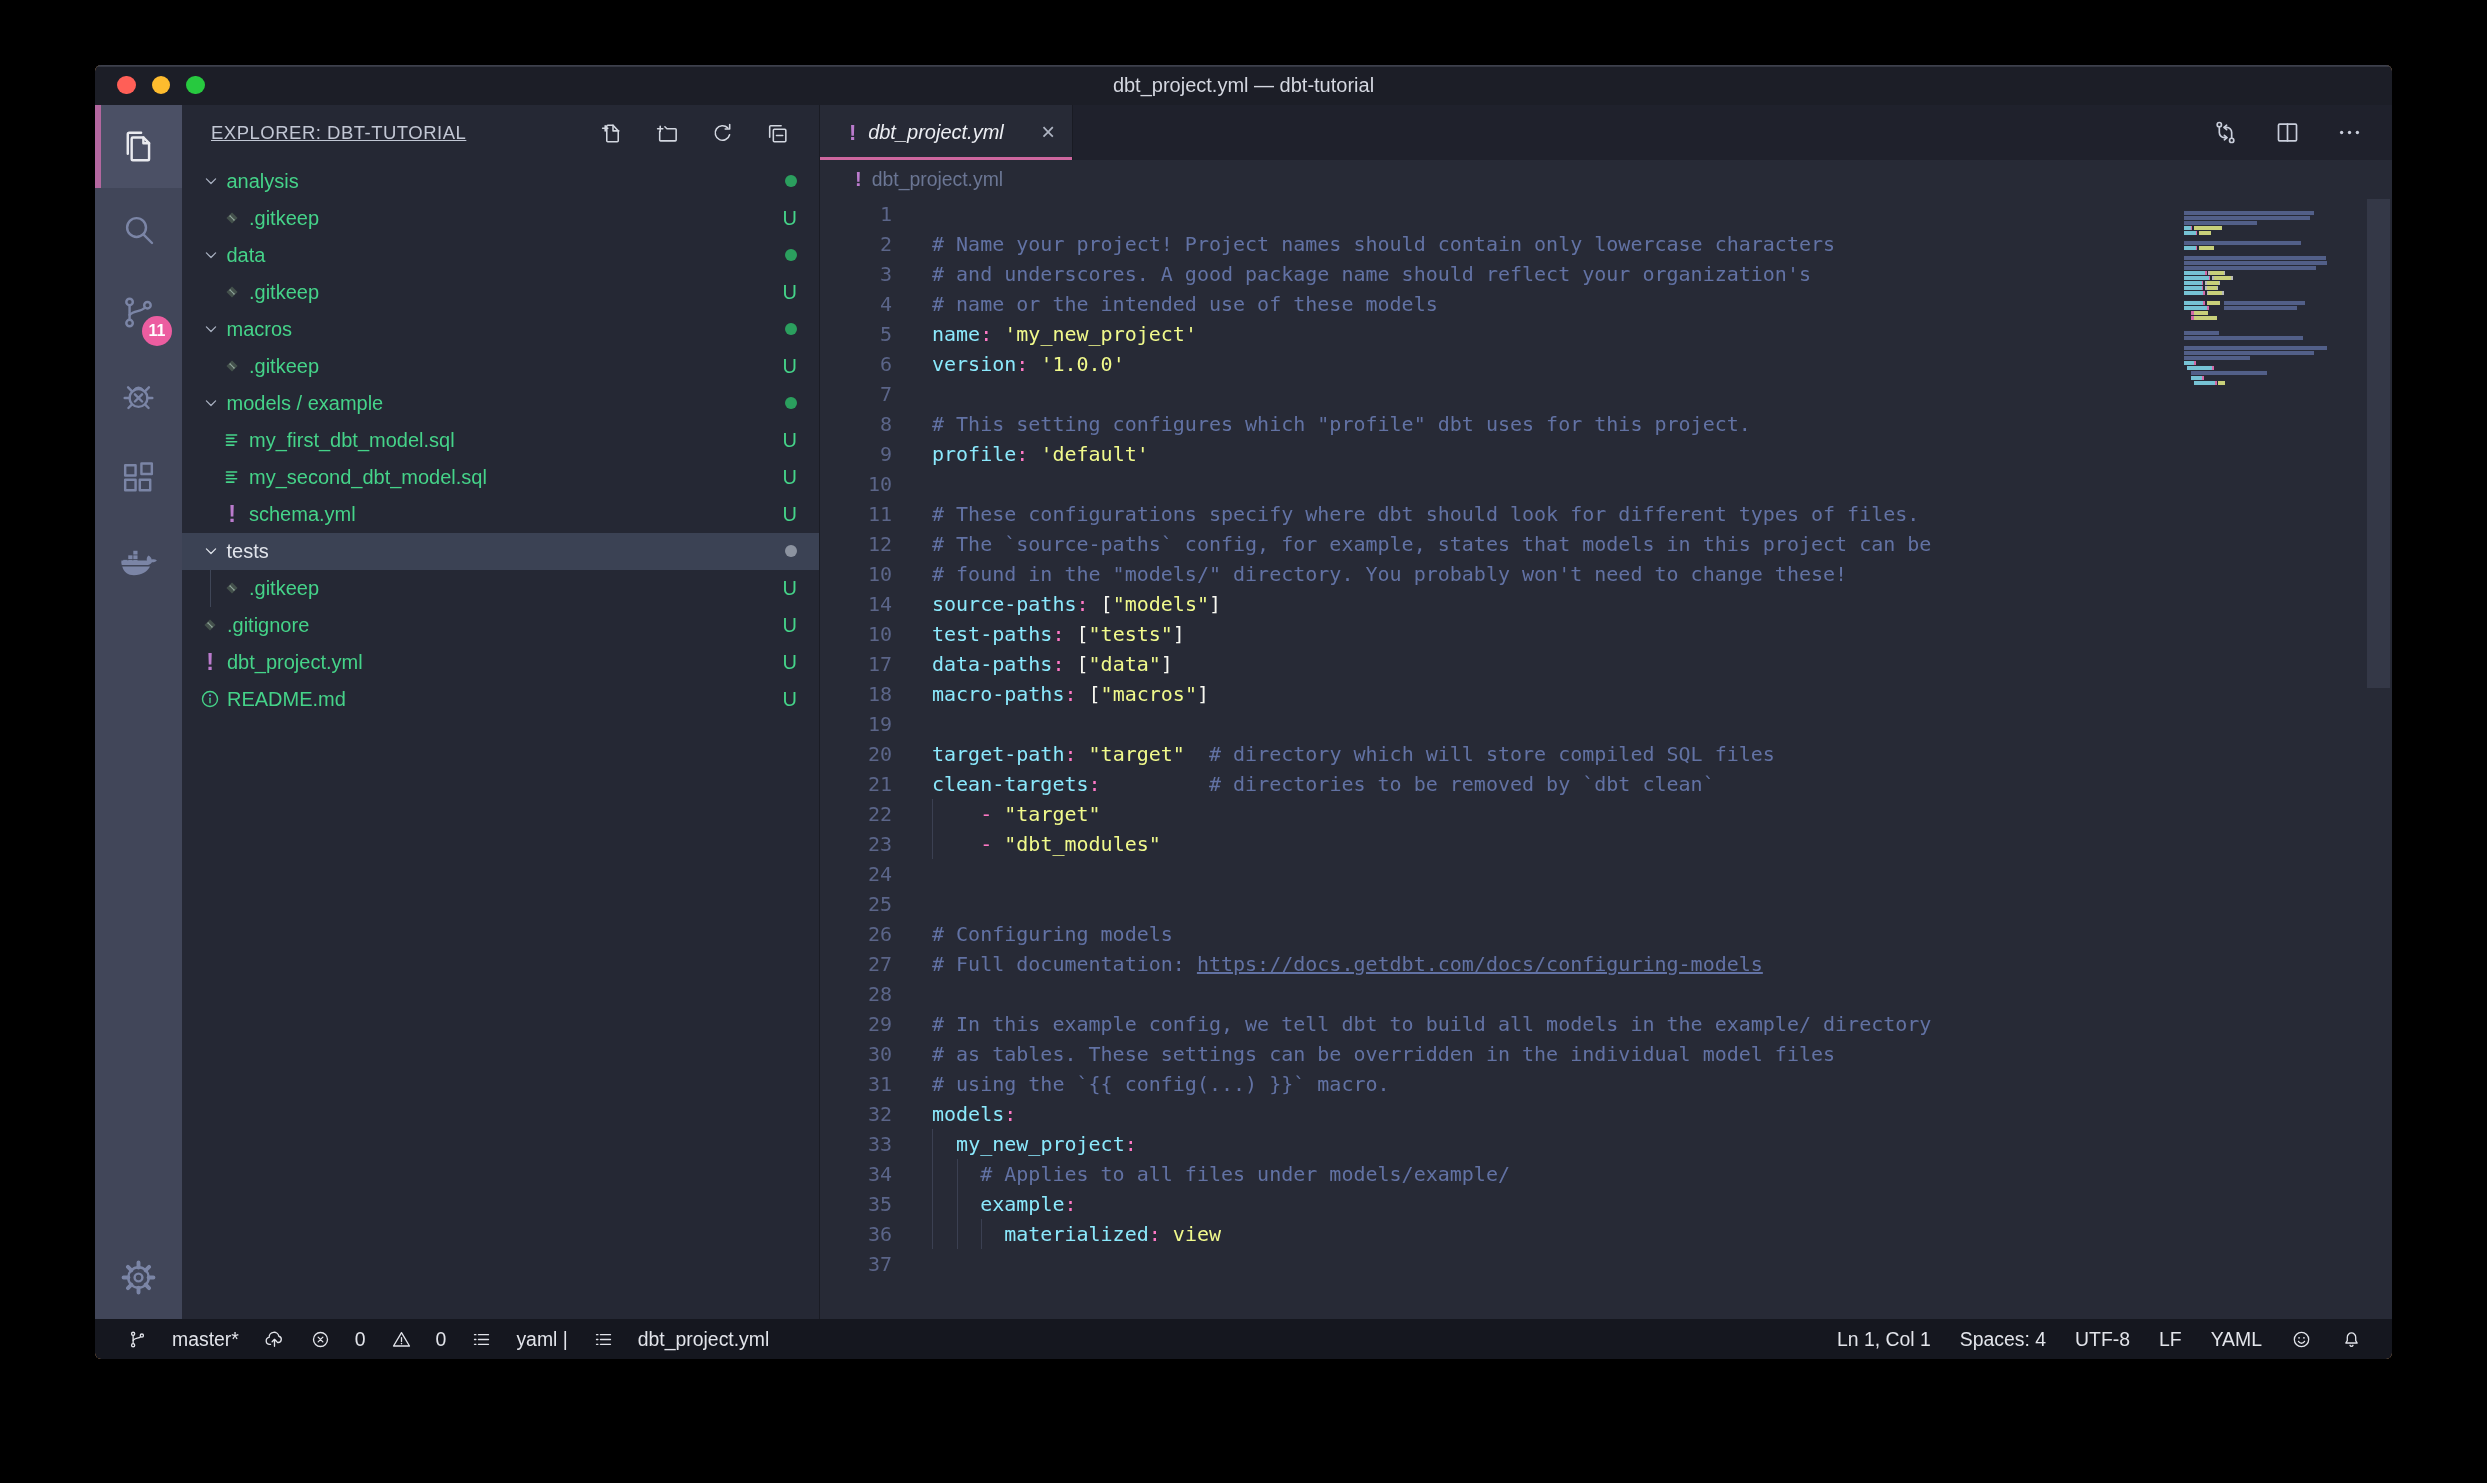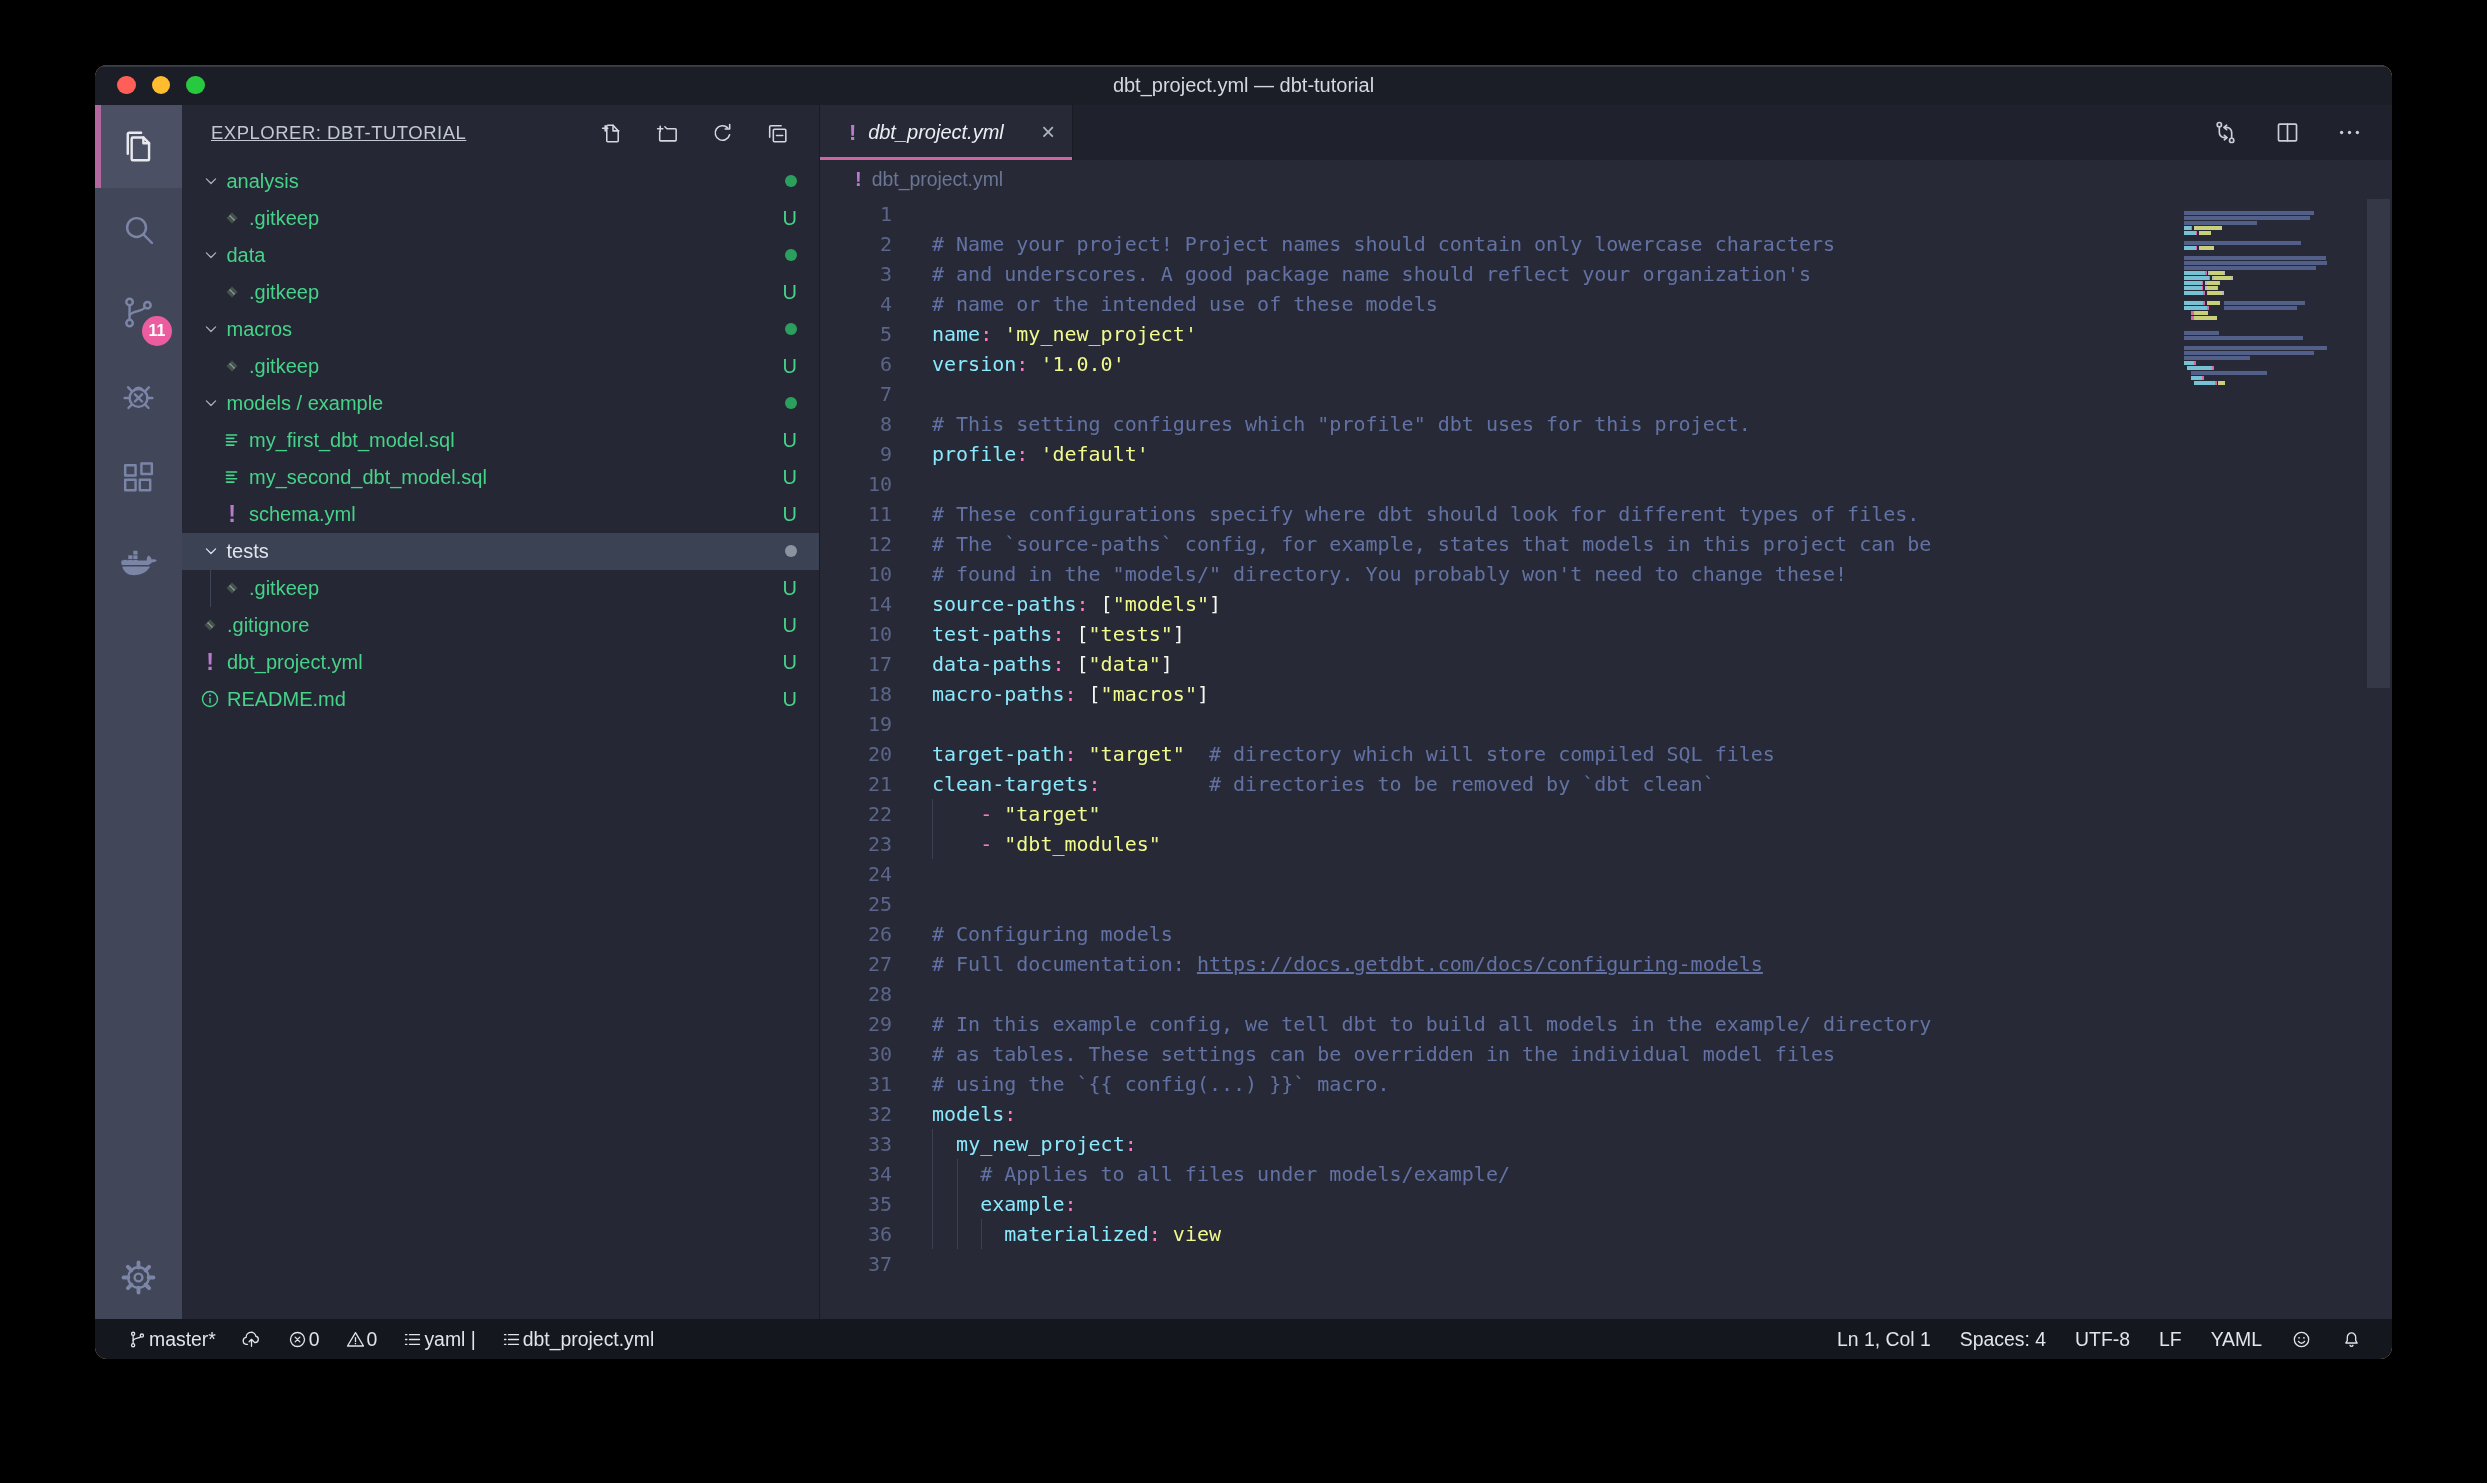--- a/index.html
+++ b/index.html
@@ -1,18 +1,18 @@
 <!DOCTYPE html>
 <html style="font-size:13.5px"><head>
 <meta charset="utf-8">
 <style>
   html,body{margin:0;padding:0;background:#000;}
   *{box-sizing:border-box;}
   .stage{position:relative;width:2487px;height:1484px;background:#000;font-family:"Liberation Sans",sans-serif;overflow:hidden;}
-  .window{position:absolute;left:95px;top:65px;width:2297px;height:1294px;border-radius:12px;overflow:hidden;
+  .window{position:absolute;left:95px;top:65px;width:2297px;height:1294px;border-radius:6px;overflow:hidden;
           background:#fdba74;box-shadow:0 29.5px 93px rgba(0,0,0,.85);}
   
   .titlebar{position:absolute;left:0;top:0;right:0;height:40px;background:#1c1e27;display:flex;align-items:center;justify-content:center;box-shadow:inset 0 1.7px 0 #3d404c;}
   .traffic{position:absolute;left:22px;top:0;height:100%;display:flex;align-items:center;gap:16px;}
   .tl{width:18.5px;height:18.5px;border-radius:50%;}
   .tl.red{background:#ff5f57}.tl.yellow{background:#febc2e}.tl.green{background:#27c93f}
   .title{font-size:20px;color:#d4d7e0;}
   
   .main{position:absolute;left:0;top:40px;right:0;bottom:40px;display:flex;}
   
@@ -65,21 +65,21 @@
   .mm-seg{display:inline-block;height:3.4px;margin-top:0.8px;vertical-align:top;}
   .mm-cm{background:rgba(98,114,164,.75)}.mm-k{background:rgba(139,233,253,.8)}.mm-p{background:rgba(255,121,198,.8)}
   .mm-s{background:rgba(241,250,140,.8)}.mm-b{background:rgba(248,248,242,.7)}.mm-ln{background:rgba(98,114,164,.75)}
   .mm-t{background:transparent}
   .scroll-thumb{position:absolute;right:1.7px;top:0;width:23.6px;height:489px;background:rgba(145,155,185,.13);}
   
   .statusbar{position:absolute;left:0;right:0;bottom:0;height:40px;background:#15171f;display:flex;align-items:center;
              padding:0 30px 0 32px;color:#e2e4ea;font-size:19.4px;}
   .sb-left{display:flex;align-items:center;gap:25px;}
   .sb-right{margin-left:auto;display:flex;align-items:center;gap:29px;}
-  .st-item{display:flex;align-items:center;gap:1px;white-space:nowrap;justify-content:space-between;}
+  .st-item{display:flex;align-items:center;gap:24px;white-space:nowrap;justify-content:space-between;}
   
   .icon{display:inline-flex;align-items:center;justify-content:center;flex:none;}
   .icon svg{width:100%;height:100%;fill:none;stroke:currentColor;stroke-width:1.5;stroke-linecap:round;stroke-linejoin:round;}
   .i46{width:39px;height:39px}.i32{width:27px;height:27px}.i30{width:25px;height:25px}
   .i26{width:22px;height:22px}.i25{width:21px;height:21px}.i24{width:20px;height:20px}
   .chev{color:#a9b1c1;}
   .trow.selected .chev{color:#dfe3ea;}
 </style>
 </head>
 <body>

